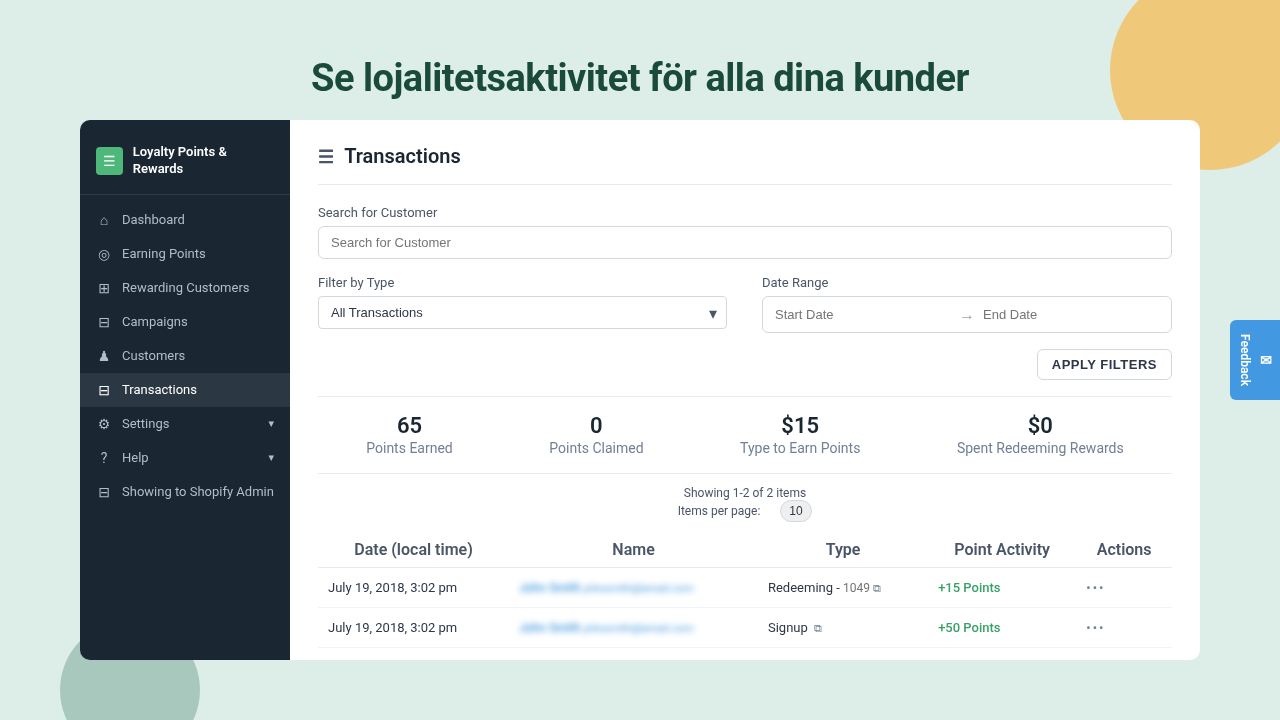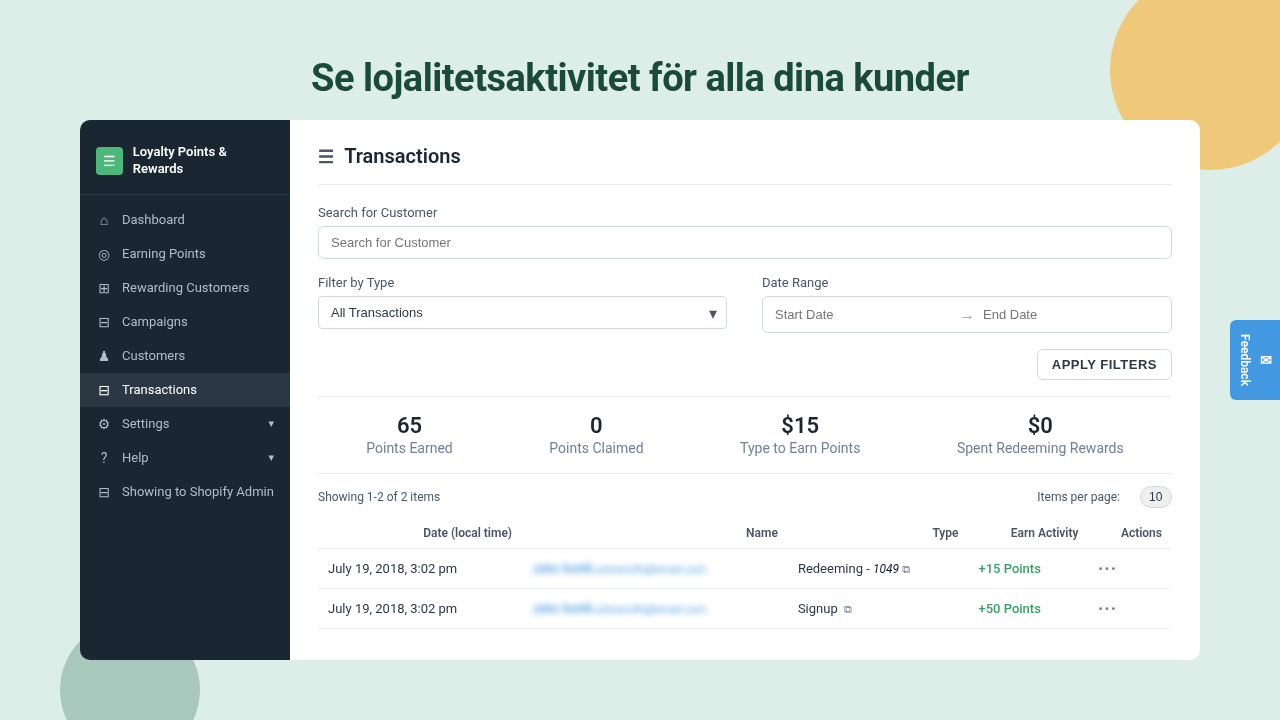--- a/index.html
+++ b/index.html
@@ -239,20 +239,21 @@
       color: #718096;
       margin-top: 2px;
     }
 
     
     .table-info-row {
       display: flex;
       justify-content: space-between;
       align-items: center;
       margin-bottom: 10px;
+      flex-direction: column;
     }
     .table-count {
       font-size: 12px;
       color: #4a5568;
     }
     .items-per-page {
       display: flex;
       align-items: center;
       gap: 20px;
       font-size: 12px;
@@ -266,22 +267,22 @@
       color: #2d3748;
       cursor: pointer;
     }
 
     
     .data-table {
       width: 100%;
       border-collapse: collapse;
     }
     .data-table th {
-      text-align: right;
-      font-size: 12px;
+      text-align: center;
+      font-size: 16px;
       font-weight: 600;
       color: #4a5568;
       padding: 8px 10px;
       border-bottom: 1px solid #e8ecf0;
     }
     .data-table td {
       font-size: 13px;
       color: #2d3748;
       padding: 12px 10px;
       border-bottom: 1px solid #f0f4f8;
@@ -297,23 +298,22 @@
       font-size: 11px;
       color: #4299e1;
       display: block;
       margin-top: 2px;
     }
     .blurred-text {
       filter: blur(3px);
       display: inline-block;
     }
     .type-link {
-      color: #0f172a;
+      color: #737373;
       font-size: 12px;
-      font-style: italic;
     }
     .point-activity-positive {
       color: #38a169;
       font-weight: 500;
       font-size: 13px;
     }
     .actions-dots {
       color: #718096;
       letter-spacing: 2px;
       cursor: pointer;
@@ -504,21 +504,21 @@
         </select>
       </div>
     </div>
 
     <table class="data-table">
       <thead>
         <tr>
           <th>Date (local time)</th>
           <th>Name</th>
           <th>Type</th>
-          <th>Earn Activity</th>
+          <th>Point Activity</th>
           <th>Actions</th>
         </tr>
       </thead>
       <tbody>
         <tr>
           <td>July 19, 2018, 3:02 pm</td>
           <td>
             <span class="customer-name blurred-text">John Smith</span>
             <span class="customer-email blurred-text">johnsmith@email.com</span>
           </td>

